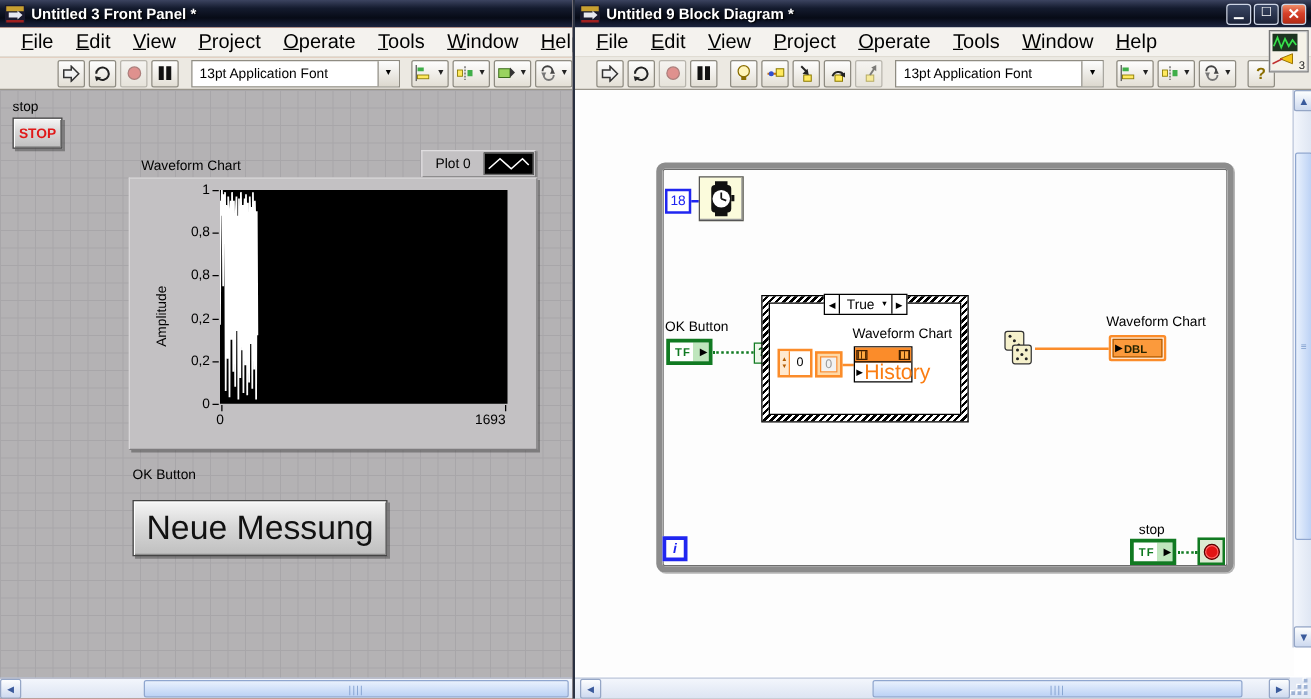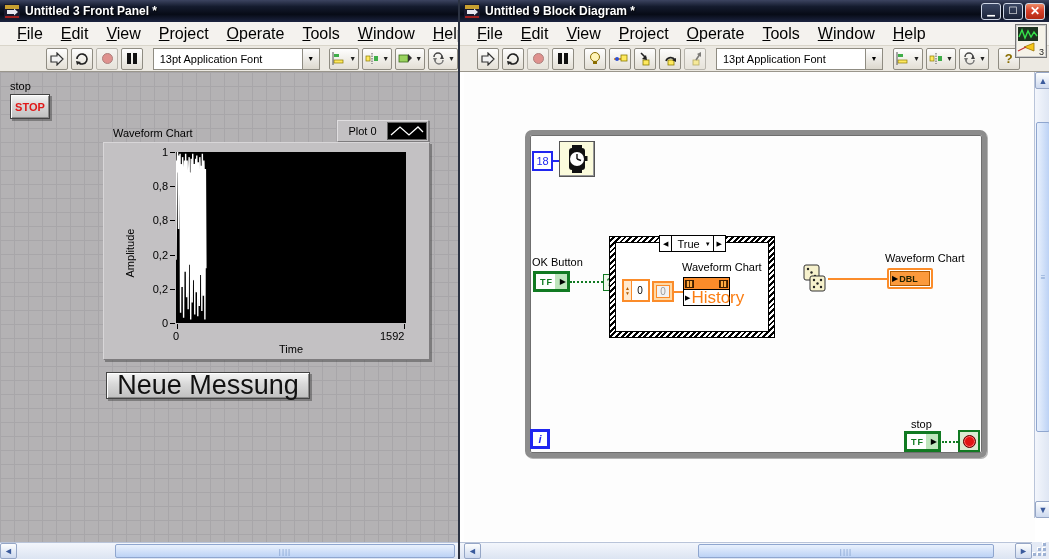--- a/index.html
+++ b/index.html
@@ -56,21 +56,21 @@
     background-image:linear-gradient(#a8a6a9 1px,transparent 1px),
       linear-gradient(90deg,#a8a6a9 1px,transparent 1px);
     background-size:14px 14px; overflow:hidden; }
   .fp-label { position:absolute; font-size:11px; color:#000; white-space:nowrap; }
   .xp-button { position:absolute; border:1px solid #444;
     background:linear-gradient(180deg,#f6f6f6,#d8d8d8 45%,#bfbfbf);
     box-shadow:inset 1px 1px 0 #fff, inset -1px -1px 0 #8a8a8a, 2px 2px 0 rgba(60,60,60,.45);
     display:flex; align-items:center; justify-content:center; }
   #stop-button { left:10px; top:22px; width:40px; height:25px; }
   #stop-button span { color:#e01818; font-weight:bold; font-size:11px; }
-  #ok-button { left:106px; top:300px; width:204px; height:27px; }
+  #ok-button { left:106px; top:328px; width:204px; height:45px; }
   #ok-button span { font-size:27px; color:#111; }
 
   
   #chart-container { position:absolute; left:103px; top:70px; width:327px; height:218px;
     background:#c3c1c3; border:1px solid #d8d6d8; border-right-color:#7e7c7e;
     border-bottom-color:#7e7c7e; box-shadow:2px 2px 0 rgba(70,70,70,.5); }
   #chart-label { left:113px; top:55px; }
   #plot-legend { position:absolute; left:337px; top:48px; width:92px; height:22px;
     display:flex; align-items:center; background:#c3c1c3; border:1px solid #e0dee0;
     border-right-color:#7e7c7e; border-bottom-color:#7e7c7e;
@@ -324,22 +324,21 @@
         <span class="ytick-label" style="top:174px">0</span>
         <i class="ytick-dash" style="top:9px"></i>
           <i class="ytick-dash" style="top:43px"></i>
         <i class="ytick-dash" style="top:77px"></i>
           <i class="ytick-dash" style="top:112px"></i>
         <i class="ytick-dash" style="top:146px"></i>
           <i class="ytick-dash" style="top:180px"></i>
         <i class="xtick-dash" style="left:73px"></i>
           <i class="xtick-dash" style="left:300px"></i>
         <span class="xtick-label" style="left:69px">0</span>
-        <span class="xtick-label" style="left:276px">1592</span>
-        <span id="xlabel">Time</span>
+        <span class="xtick-label" style="left:276px">1693</span>
         <span id="ylabel">Amplitude</span>
       </div>
 
       <span class="fp-label" style="left:106px;top:302px">OK Button</span>
       <div class="xp-button" id="ok-button">
         <span>Neue Messung</span>
       </div>
     </div>
 
     <div class="hscroll">

